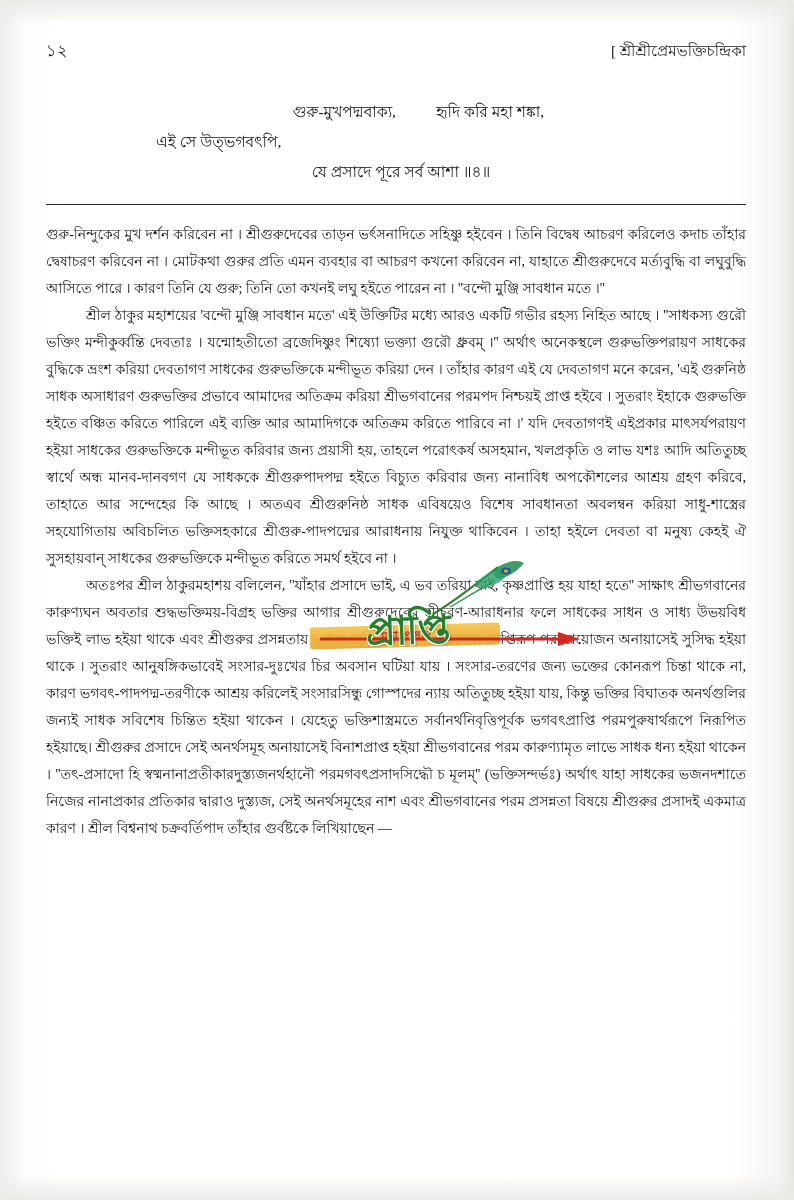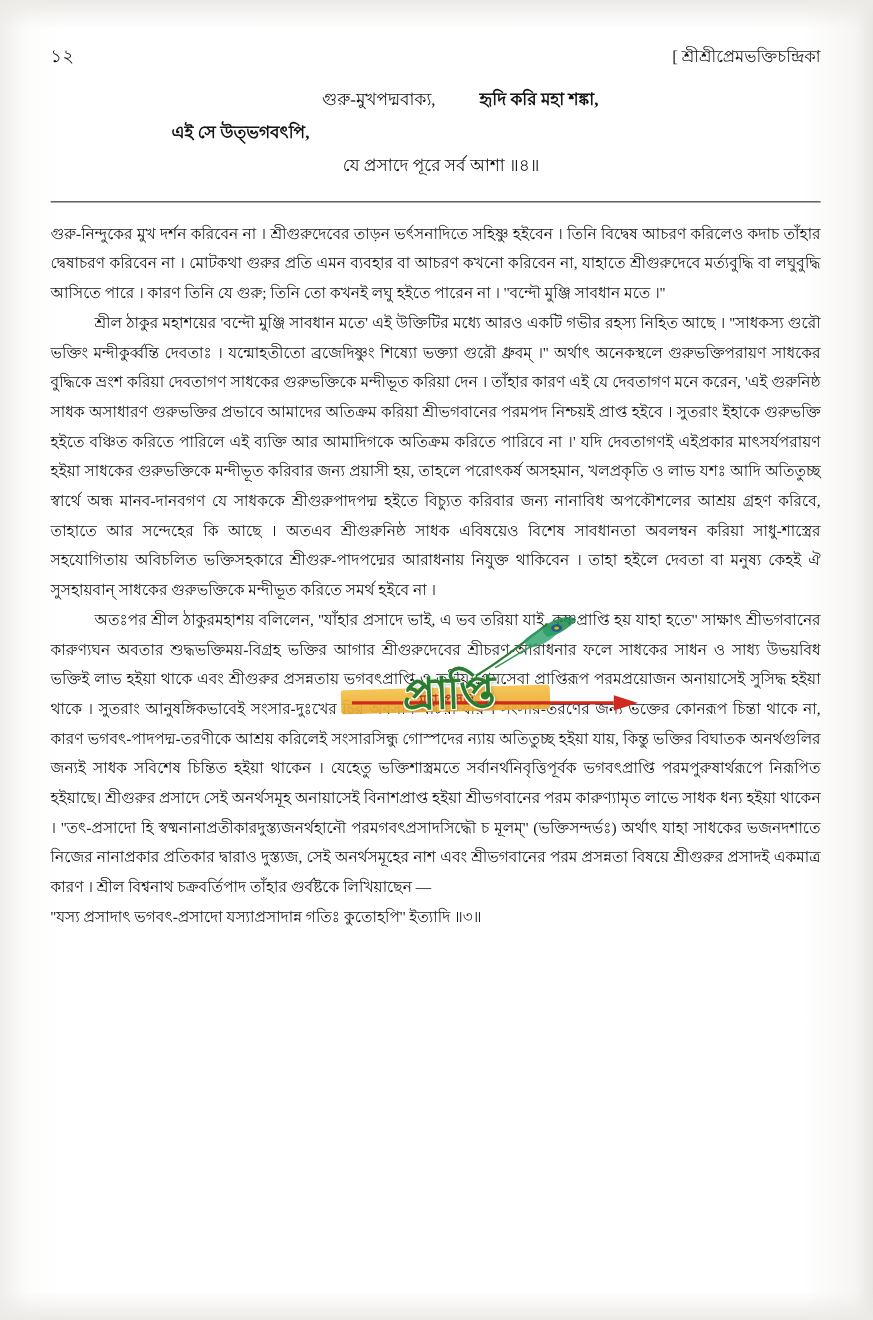--- a/index.html
+++ b/index.html
@@ -45,21 +45,21 @@
     top: 38px;
     width: 700px;
   }
 
   
   .header {
     display: flex;
     justify-content: space-between;
     align-items: baseline;
     font-size: 15.5px;
-    margin-bottom: 11px;
+    margin-bottom: 32px;
   }
   .folio {
     font-size: 16px;
     letter-spacing: 0.5px;
     color: #1b1b1b;
   }
   .running-title {
     font-size: 15px;
     color: #1b1b1b;
     white-space: nowrap;
@@ -81,21 +81,20 @@
     width: 50%;
     text-align: right;
     padding-left: 120px;
     box-sizing: border-box;
   }
   .verse-row .right {
     width: 50%;
     text-align: left;
     padding-left: 40px;
     box-sizing: border-box;
-    font-weight: bold;
   }
   .verse-center {
     text-align: center;
   }
   .verse-center.indent-a { padding-left: 40px; }
   .verse-center.indent-b { padding-left: 10px; }
 
   .rule {
     border: none;
     border-top: 1.6px solid #262626;
@@ -209,21 +208,20 @@
       </div>
       <div class="verse-center indent-b">যে প্রসাদে পূরে সর্ব আশা ॥৪॥</div>
     </div>
 
     <hr class="rule">
 
     <div class="body-text">
       <p>গুরু-নিন্দুকের মুখ দর্শন করিবেন না । শ্রীগুরুদেবের তাড়ন ভর্ৎসনাদিতে সহিষ্ণু হইবেন । তিনি বিদ্বেষ আচরণ করিলেও কদাচ তাঁহার দ্বেষাচরণ করিবেন না । মোটকথা গুরুর প্রতি এমন ব্যবহার বা আচরণ কখনো করিবেন না, যাহাতে শ্রীগুরুদেবে মর্ত্যবুদ্ধি বা লঘুবুদ্ধি আসিতে পারে । কারণ তিনি যে গুরু; তিনি তো কখনই লঘু হইতে পারেন না । ''বন্দৌ মুঞ্জি সাবধান মতে ।''</p>
       <p class="indent">শ্রীল ঠাকুর মহাশয়ের 'বন্দৌ মুঞ্জি সাবধান মতে' এই উক্তিটির মধ্যে আরও একটি গভীর রহস্য নিহিত আছে । ''সাধকস্য গুরৌ ভক্তিং মন্দীকুর্ব্বন্তি দেবতাঃ । যন্মোহতীতো ব্রজেদিষ্ণুং শিষ্যো ভক্ত্যা গুরৌ ধ্রুবম্ ।'' অর্থাৎ অনেকস্থলে গুরুভক্তিপরায়ণ সাধকের বুদ্ধিকে ভ্রংশ করিয়া দেবতাগণ সাধকের গুরুভক্তিকে মন্দীভূত করিয়া দেন । তাঁহার কারণ এই যে দেবতাগণ মনে করেন, 'এই গুরুনিষ্ঠ সাধক অসাধারণ গুরুভক্তির প্রভাবে আমাদের অতিক্রম করিয়া শ্রীভগবানের পরমপদ নিশ্চয়ই প্রাপ্ত হইবে । সুতরাং ইহাকে গুরুভক্তি হইতে বঞ্চিত করিতে পারিলে এই ব্যক্তি আর আমাদিগকে অতিক্রম করিতে পারিবে না ।' যদি দেবতাগণই এইপ্রকার মাৎসর্যপরায়ণ হইয়া সাধকের গুরুভক্তিকে মন্দীভূত করিবার জন্য প্রয়াসী হয়, তাহলে পরোৎকর্ষ অসহমান, খলপ্রকৃতি ও লাভ যশঃ আদি অতিতুচ্ছ স্বার্থে অন্ধ মানব-দানবগণ যে সাধককে শ্রীগুরুপাদপদ্ম হইতে বিচ্যুত করিবার জন্য নানাবিধ অপকৌশলের আশ্রয় গ্রহণ করিবে, তাহাতে আর সন্দেহের কি আছে । অতএব শ্রীগুরুনিষ্ঠ সাধক এবিষয়েও বিশেষ সাবধানতা অবলম্বন করিয়া সাধু-শাস্ত্রের সহযোগিতায় অবিচলিত ভক্তিসহকারে শ্রীগুরু-পাদপদ্মের আরাধনায় নিযুক্ত থাকিবেন । তাহা হইলে দেবতা বা মনুষ্য কেহই ঐ সুসহায়বান্ সাধকের গুরুভক্তিকে মন্দীভূত করিতে সমর্থ হইবে না ।</p>
       <p class="indent">অতঃপর শ্রীল ঠাকুরমহাশয় বলিলেন, ''যাঁহার প্রসাদে ভাই, এ ভব তরিয়া যাই, কৃষ্ণপ্রাপ্তি হয় যাহা হতে'' সাক্ষাৎ শ্রীভগবানের কারুণ্যঘন অবতার শুদ্ধভক্তিময়-বিগ্রহ ভক্তির আগার শ্রীগুরুদেবের শ্রীচরণ-আরাধনার ফলে সাধকের সাধন ও সাধ্য উভয়বিধ ভক্তিই লাভ হইয়া থাকে এবং শ্রীগুরুর প্রসন্নতায় ভগবৎপ্রাপ্তি ও তদীয় প্রেমসেবা প্রাপ্তিরূপ পরমপ্রয়োজন অনায়াসেই সুসিদ্ধ হইয়া থাকে । সুতরাং আনুষঙ্গিকভাবেই সংসার-দুঃখের চির অবসান ঘটিয়া যায় । সংসার-তরণের জন্য ভক্তের কোনরূপ চিন্তা থাকে না, কারণ ভগবৎ-পাদপদ্ম-তরণীকে আশ্রয় করিলেই সংসারসিন্ধু গোস্পদের ন্যায় অতিতুচ্ছ হইয়া যায়, কিন্তু ভক্তির বিঘাতক অনর্থগুলির জন্যই সাধক সবিশেষ চিন্তিত হইয়া থাকেন । যেহেতু ভক্তিশাস্ত্রমতে সর্বানর্থনিবৃত্তিপূর্বক ভগবৎপ্রাপ্তি পরমপুরুষার্থরূপে নিরূপিত হইয়াছে। শ্রীগুরুর প্রসাদে সেই অনর্থসমূহ অনায়াসেই বিনাশপ্রাপ্ত হইয়া শ্রীভগবানের পরম কারুণ্যামৃত লাভে সাধক ধন্য হইয়া থাকেন । ''তৎ-প্রসাদো হি স্বষ্মনানাপ্রতীকারদুস্ত্যজনর্থহানৌ পরমগবৎপ্রসাদসিদ্ধৌ চ মূলম্'' (ভক্তিসন্দর্ভঃ) অর্থাৎ যাহা সাধকের ভজনদশাতে নিজের নানাপ্রকার প্রতিকার দ্বারাও দুস্ত্যজ, সেই অনর্থসমূহের নাশ এবং শ্রীভগবানের পরম প্রসন্নতা বিষয়ে শ্রীগুরুর প্রসাদই একমাত্র কারণ । শ্রীল বিশ্বনাথ চক্রবর্তিপাদ তাঁহার গুর্বষ্টকে লিখিয়াছেন —</p>
-      <p>''যস্য প্রসাদাৎ ভগবৎ-প্রসাদো যস্যাপ্রসাদান্ন গতিঃ কুতোহপি'' ইত্যাদি ॥৩॥</p>
     </div>
 
   </div>
 
   <div class="watermark">
     <svg class="wm-feather" viewBox="0 0 110 70">
       <path d="M8 62 C30 50 55 30 78 12" stroke="#2f7d32" stroke-width="2" fill="none"></path>
       <path d="M78 12 C88 6 98 4 104 8 C98 16 88 22 78 24 C72 20 72 16 78 12 Z" fill="#1f8a4c" opacity="0.85"></path>
       <path d="M60 24 C70 16 82 12 92 14 C86 24 74 32 62 34 C56 30 55 27 60 24 Z" fill="#2aa06a" opacity="0.8"></path>
       <ellipse cx="86" cy="16" rx="5" ry="3.4" fill="#1b4f9b" opacity="0.85"></ellipse>

